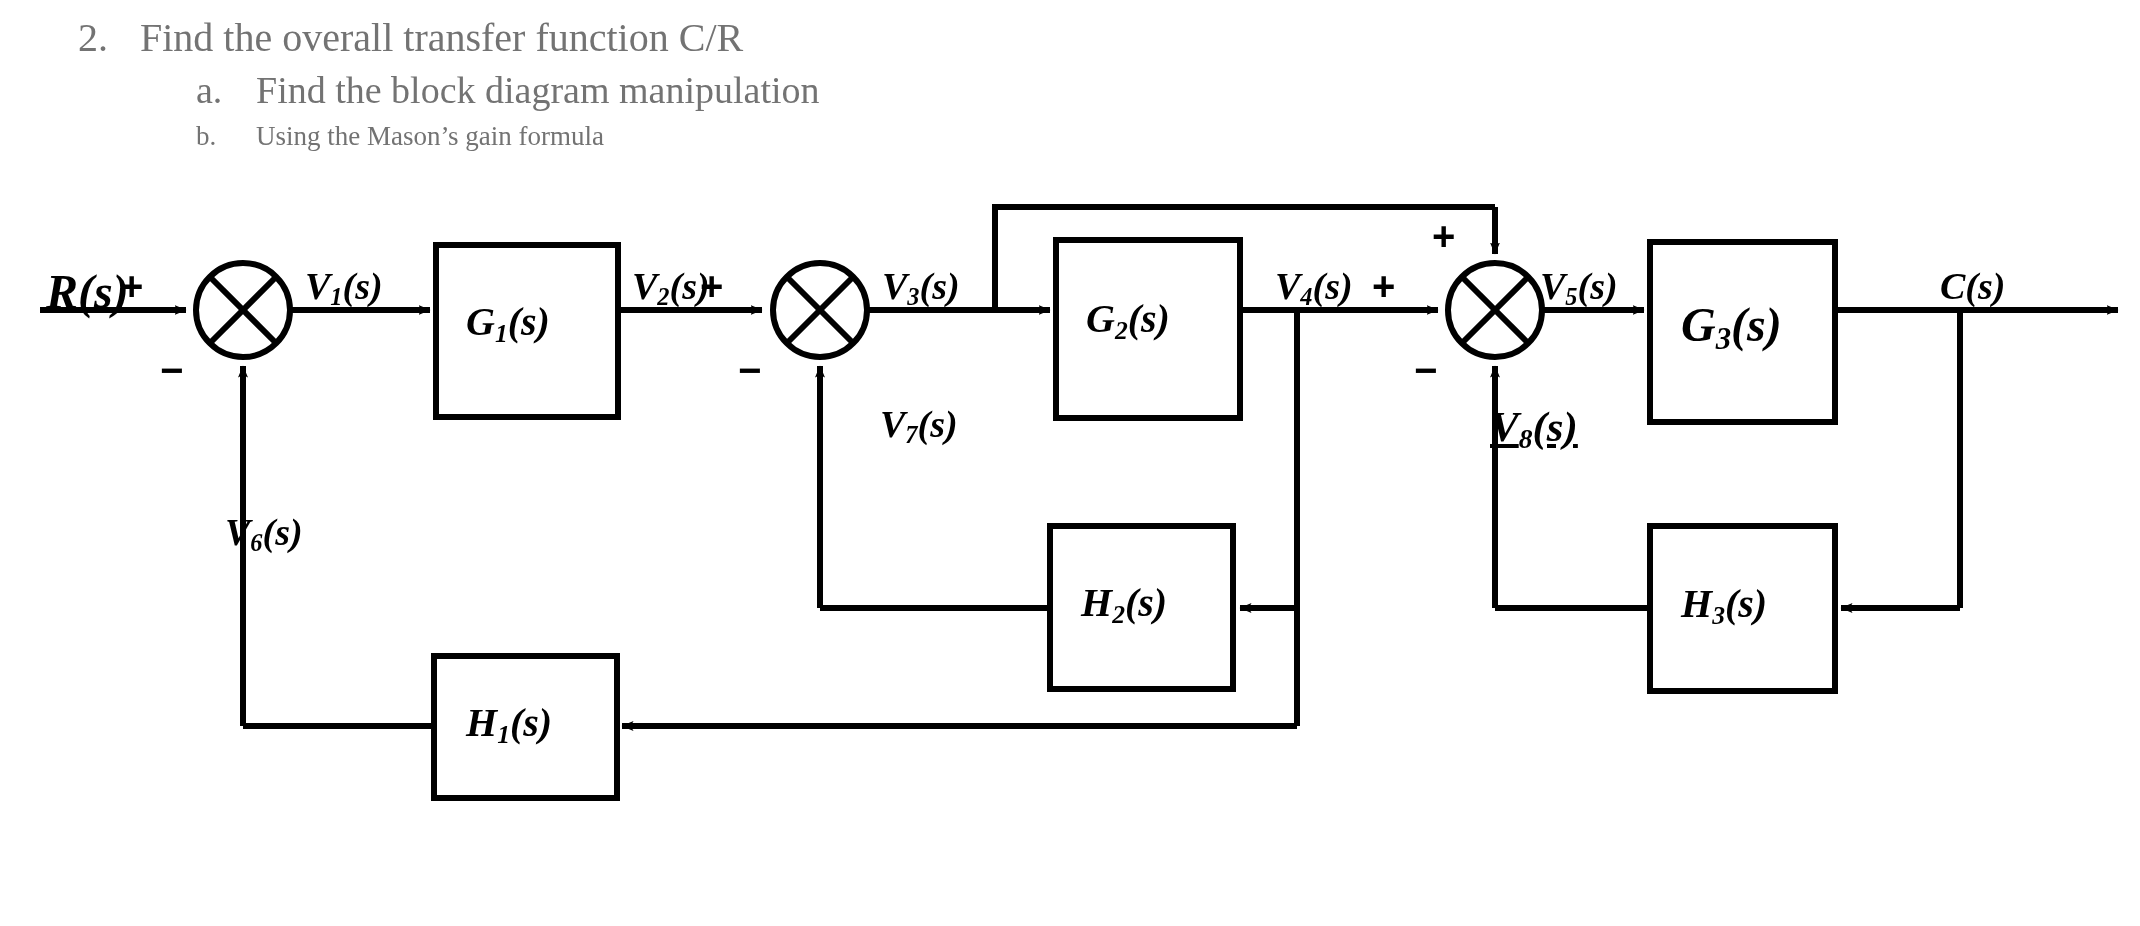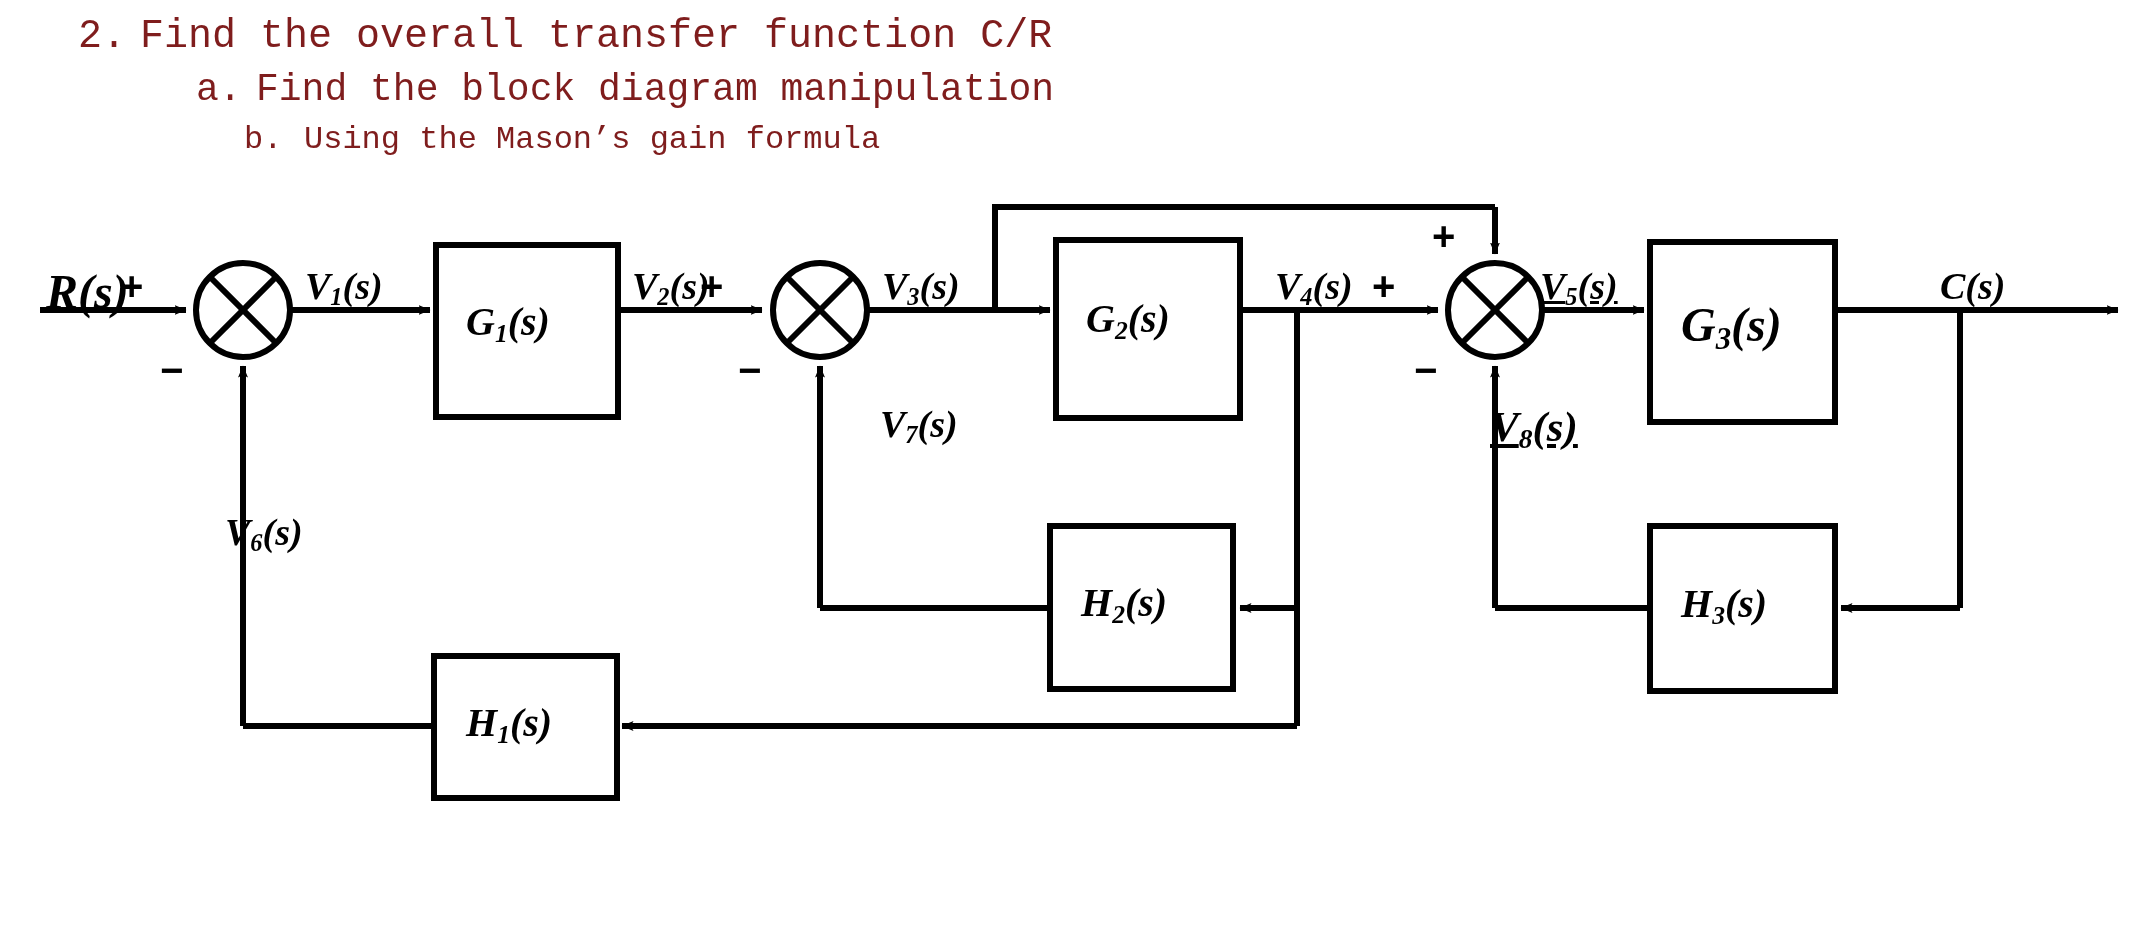--- a/index.html
+++ b/index.html
@@ -1,25 +1,25 @@
 <!DOCTYPE html>
 <html><head>
 <meta charset="utf-8">
 <style>
   html,body{margin:0;padding:0;background:#ffffff;}
   body{width:2140px;height:926px;font-family:"Liberation Serif","DejaVu Serif",serif;color:#000;overflow:hidden;}
   #root{position:relative;width:2140px;height:926px;background:#fff;}
 
   
   .qwrap{position:absolute;left:0;top:0;width:2140px;}
-  .qline{position:absolute;white-space:nowrap;color:#7f1d1d;font-family:Liberation Mono, monospace;}
+  .qline{position:absolute;white-space:nowrap;color:#737373;}
   .q-main{left:78px;  top:14px;  font-size:40px;}
   .q-main .num{display:inline-block;width:62px;}
   .q-sub {left:196px; top:68px;  font-size:38px;}
-  .q-sub2{left:196px; top:121px; font-size:32px;margin-left:48px;}
+  .q-sub2{left:196px; top:121px; font-size:27px;}
   .q-sub .let,.q-sub2 .let{display:inline-block;width:60px;}
 
   
   #diagram{position:absolute;left:0;top:180px;width:2140px;height:746px;}
   #diagram svg{display:block;}
   .ov-label{position:absolute;white-space:nowrap;font-family:"Liberation Serif","DejaVu Serif",serif;font-style:italic;font-weight:700;color:#000;}
   .ov-label .sub{font-size:0.64em;vertical-align:-0.26em;font-style:italic;}
   .ov-sign{position:absolute;white-space:nowrap;font-family:"Liberation Sans","DejaVu Sans",sans-serif;font-weight:700;color:#000;}
 </style>
 </head>
@@ -151,21 +151,21 @@
     </div>
     <div class="ov-label" style="left:632px;top:84px;font-size:38px;">
       <span>V</span><span class="sub">2</span><span>(s)</span>
     </div>
     <div class="ov-label" style="left:882px;top:84px;font-size:38px;">
       <span>V</span><span class="sub">3</span><span>(s)</span>
     </div>
     <div class="ov-label" style="left:1275px;top:84px;font-size:38px;">
       <span>V</span><span class="sub">4</span><span>(s)</span>
     </div>
-    <div class="ov-label" style="left:1540px;top:84px;font-size:38px;text-decoration:underline;">
+    <div class="ov-label" style="left:1540px;top:84px;font-size:38px;">
       <span>V</span><span class="sub">5</span><span>(s)</span>
     </div>
     <div class="ov-label" style="left:1940px;top:84px;font-size:38px;">
       <span>C</span><span class="sub"></span><span>(s)</span>
     </div>
     <div class="ov-label" style="left:880px;top:222px;font-size:38px;">
       <span>V</span><span class="sub">7</span><span>(s)</span>
     </div>
     <div class="ov-label" style="left:1490px;top:222px;font-size:43px;text-decoration:underline;">
       <span>V</span><span class="sub">8</span><span>(s)</span>

